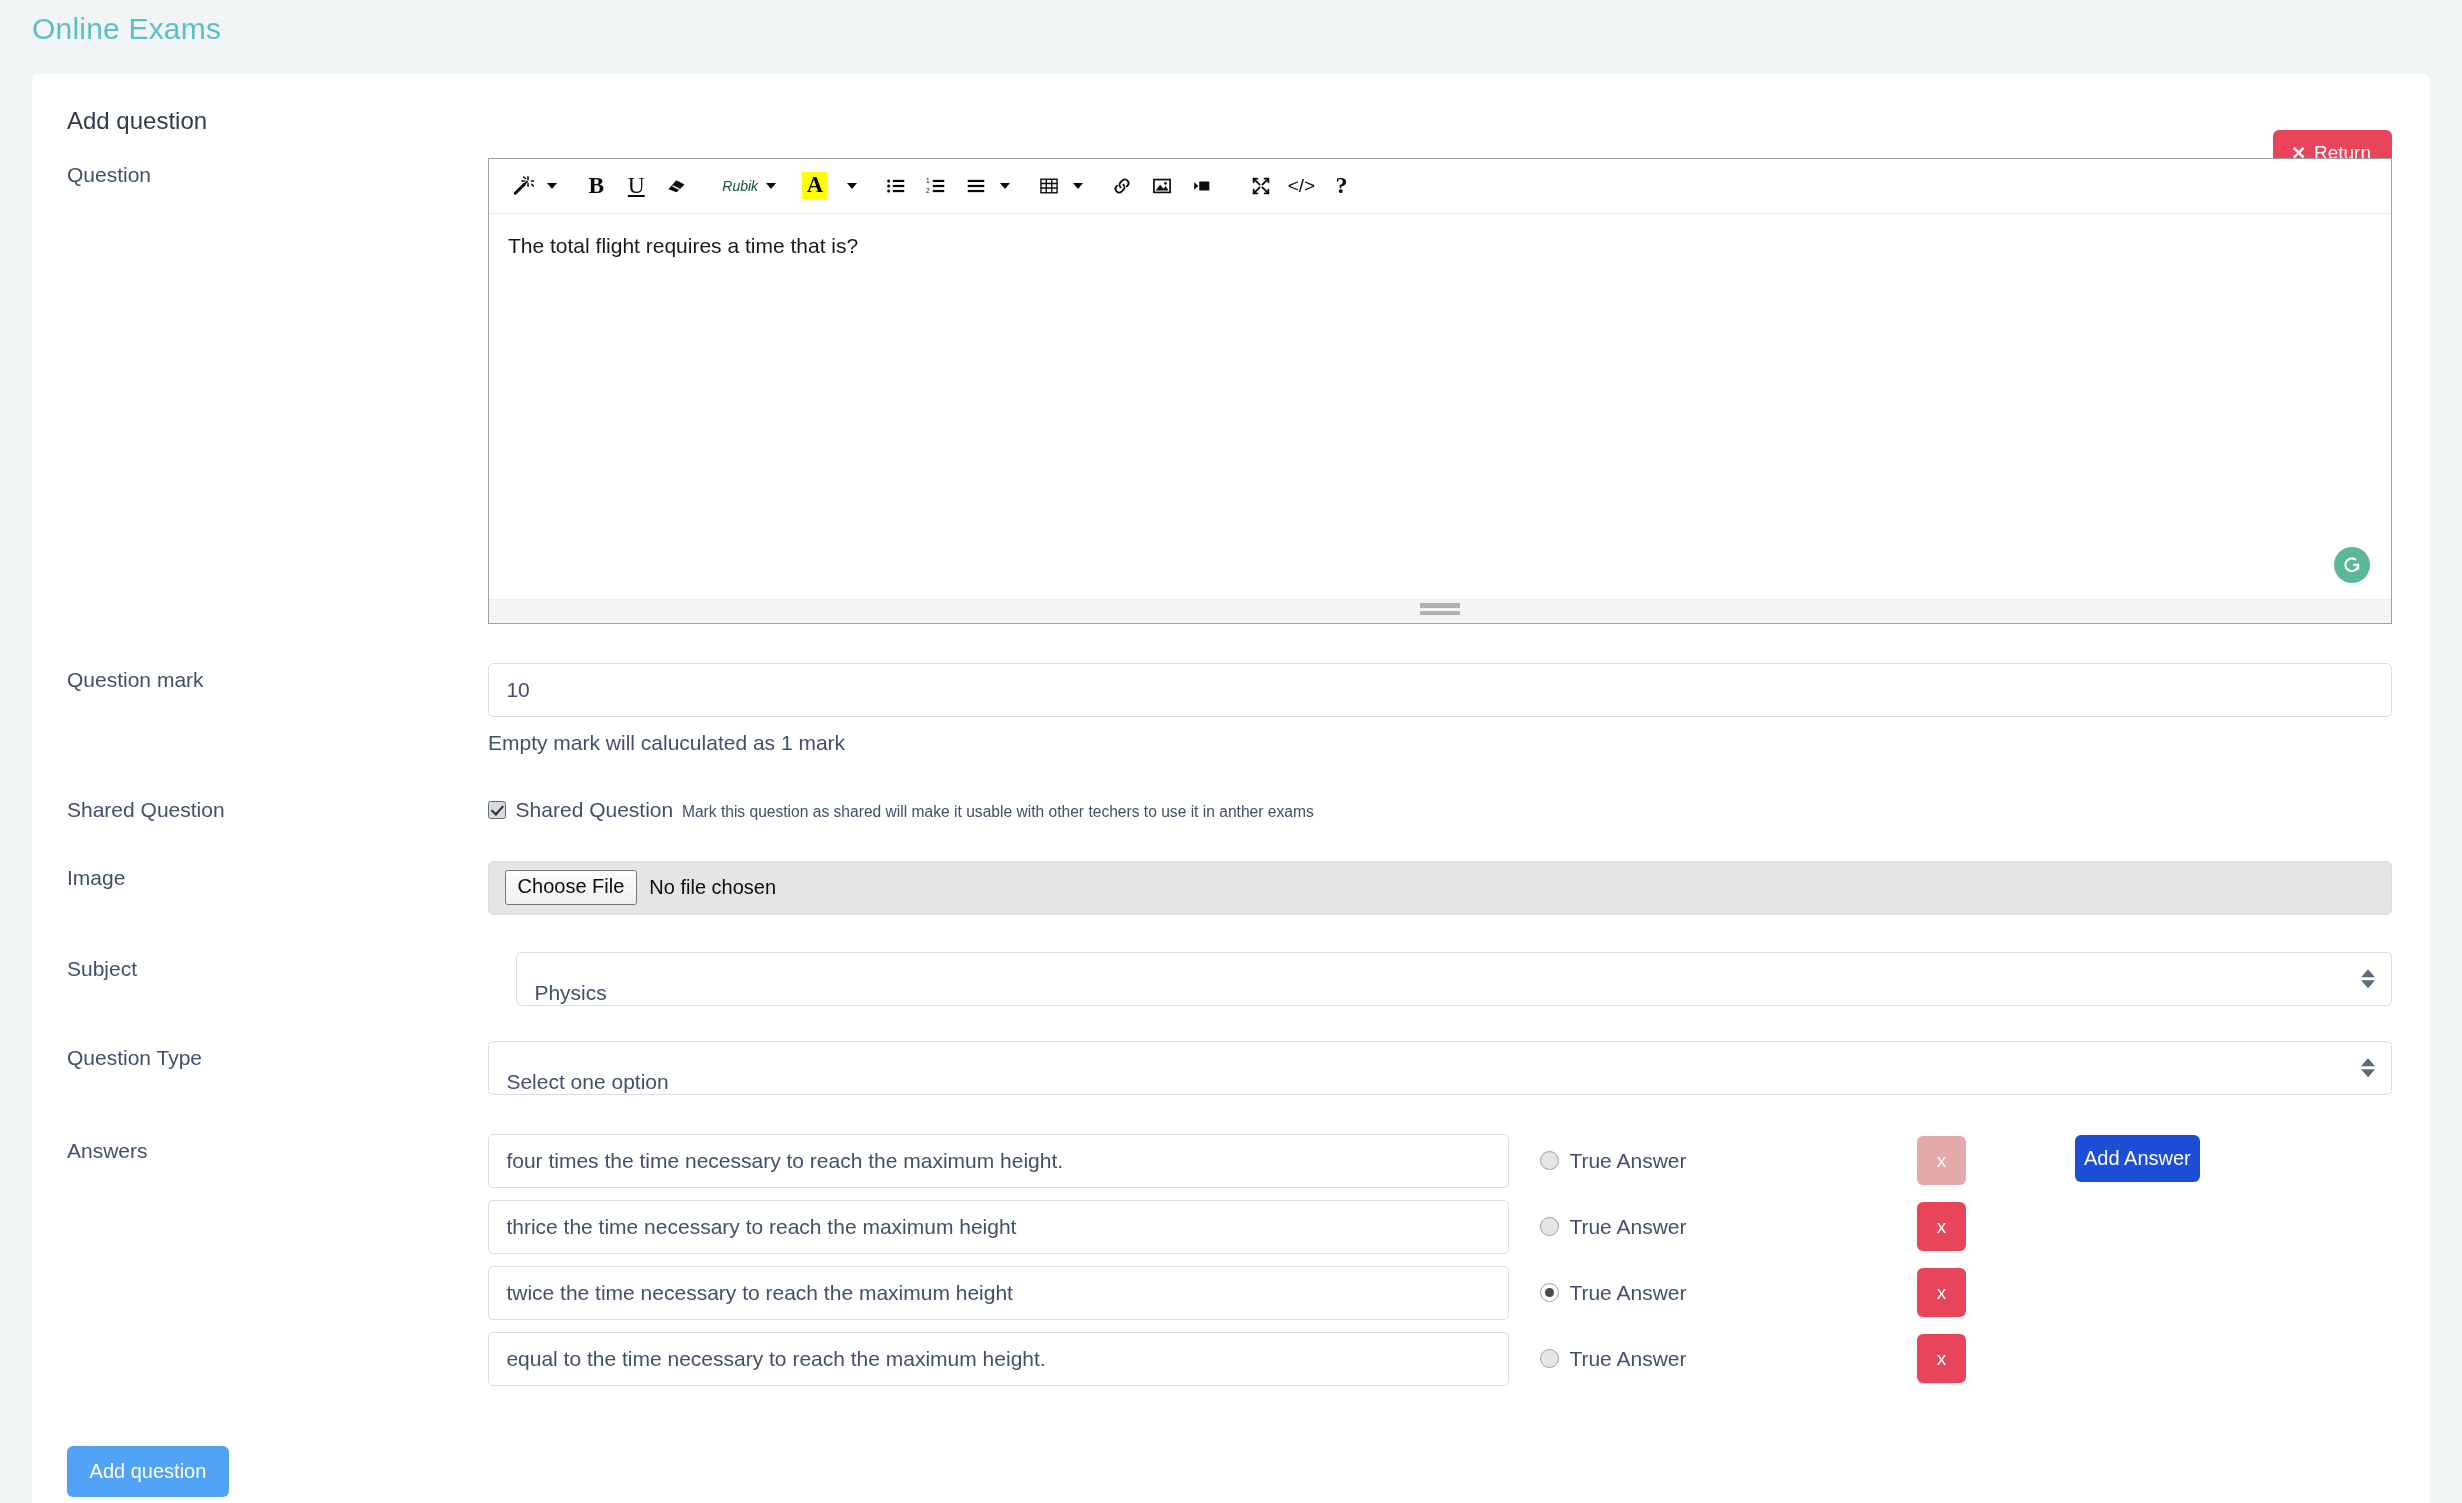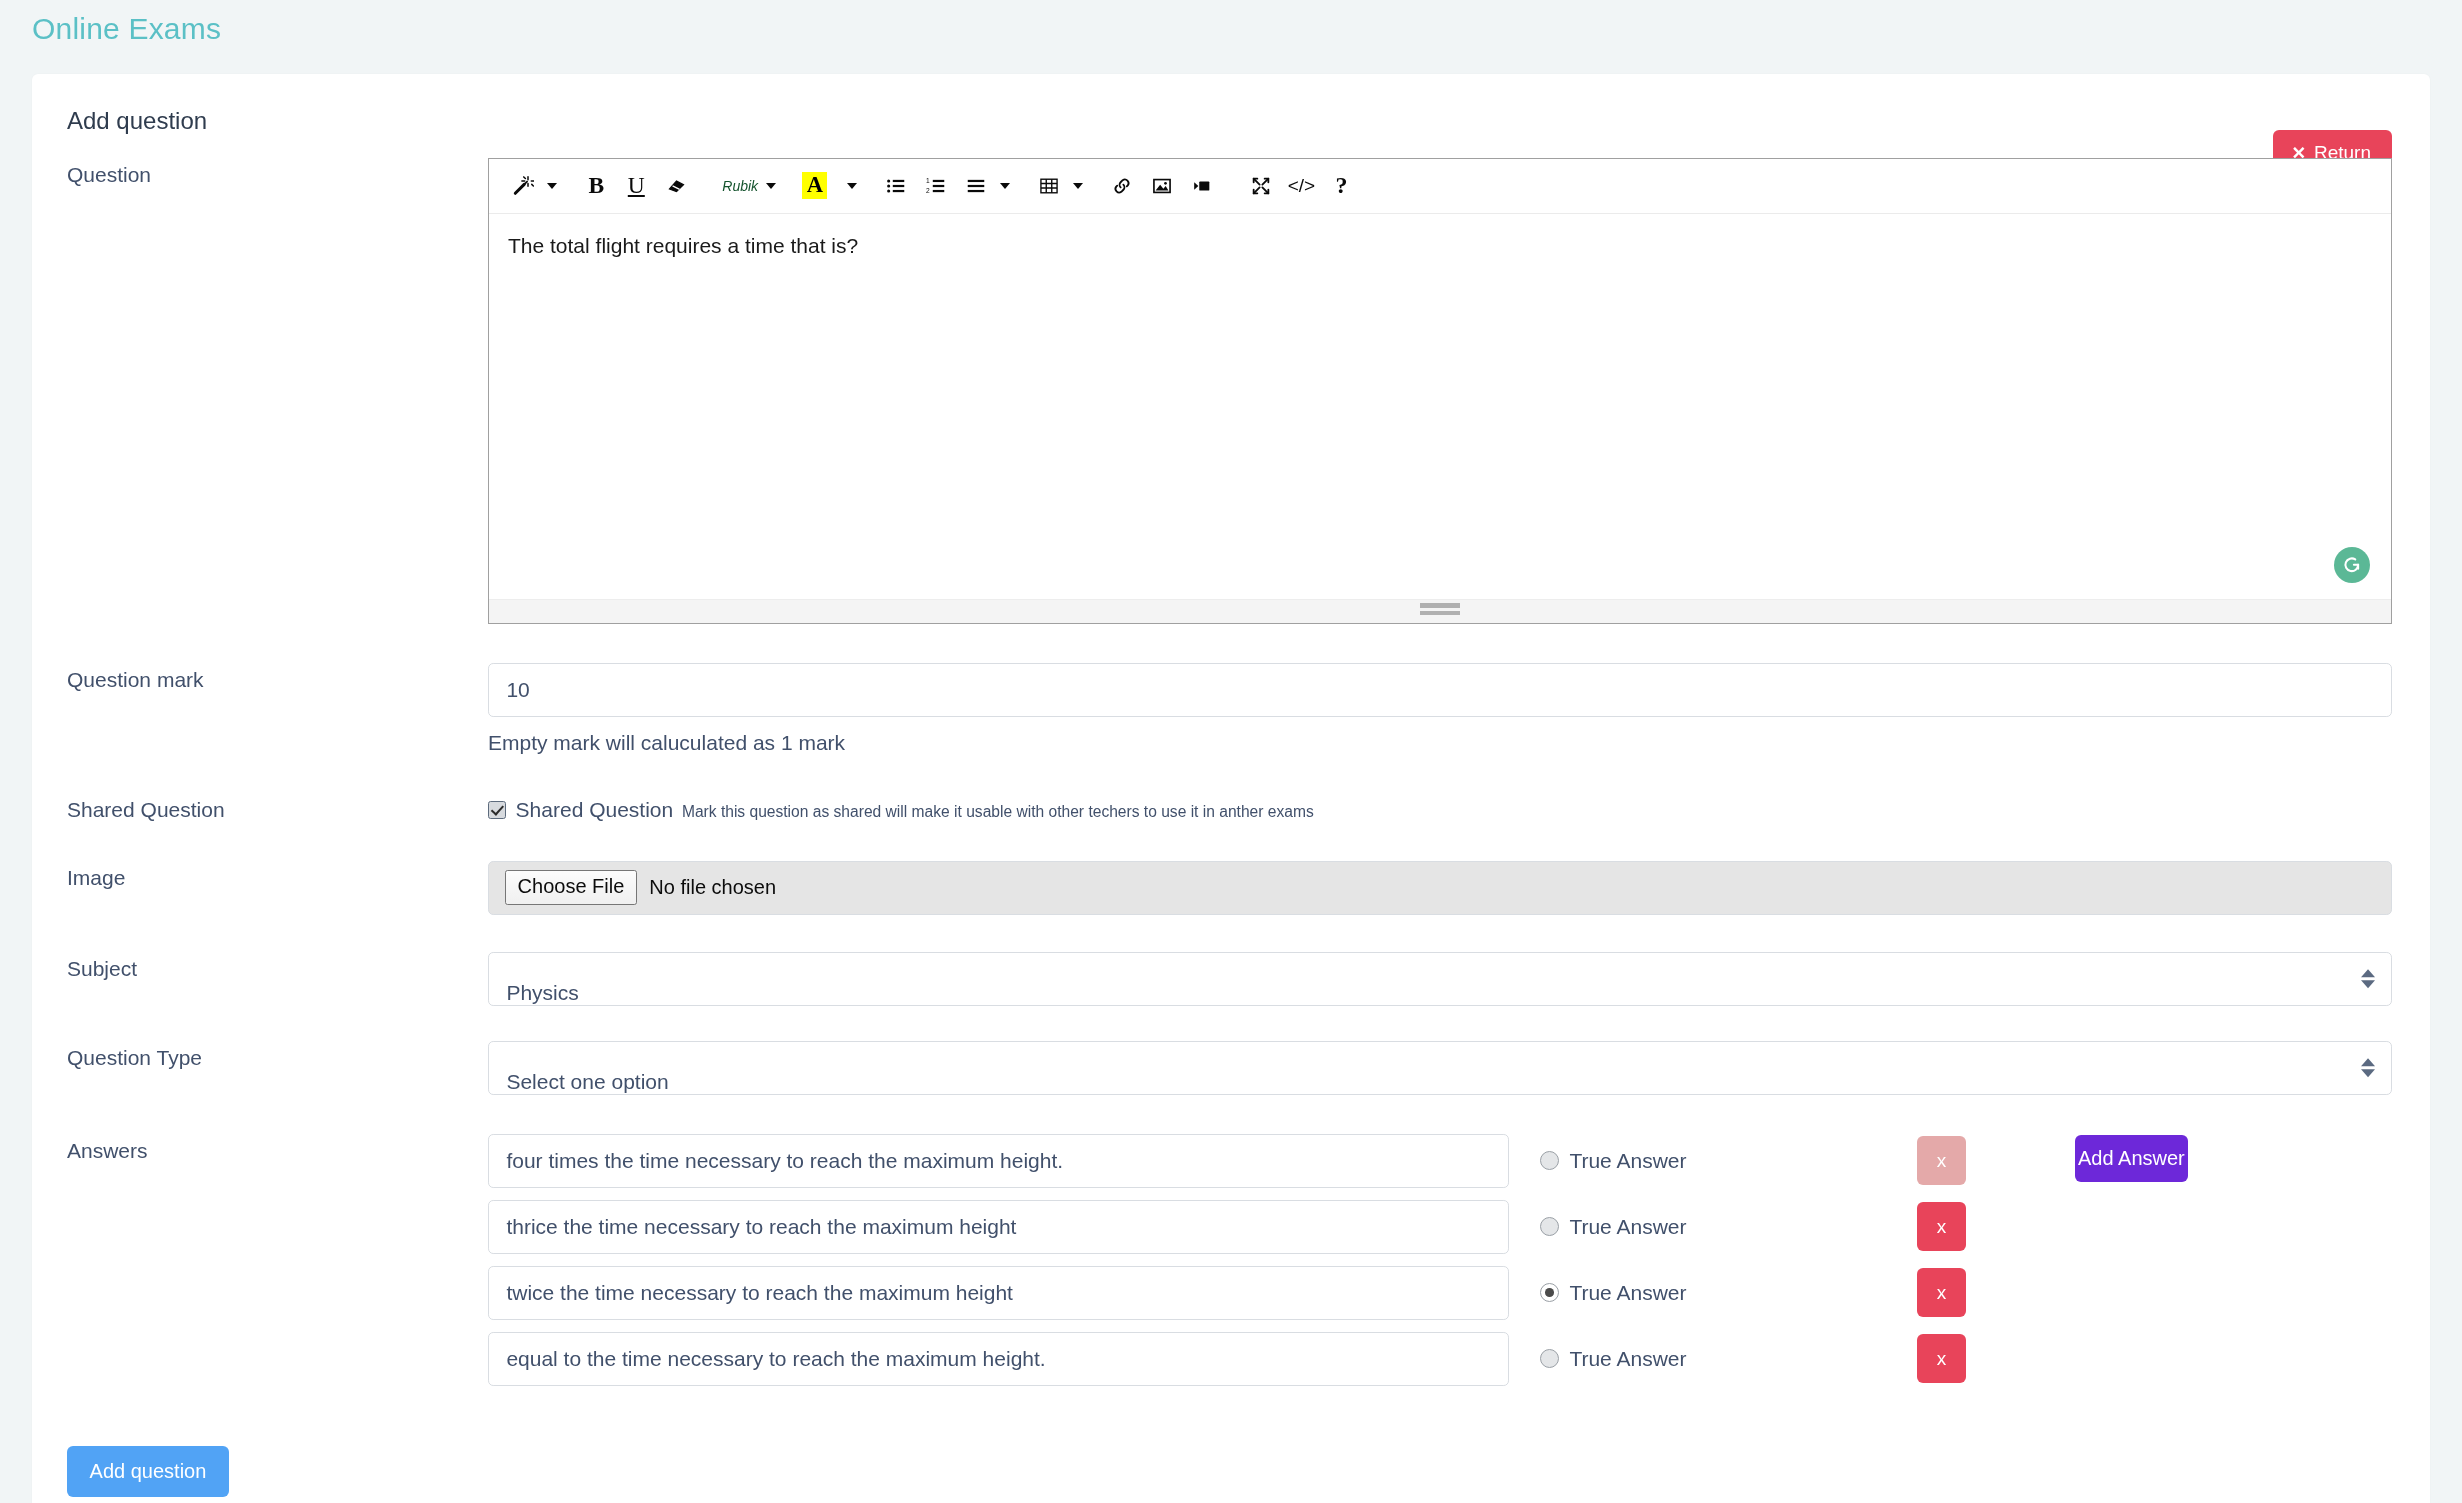--- a/index.html
+++ b/index.html
@@ -314,26 +314,26 @@
     color: #fff;
     border: none;
     border-radius: 6px;
     font-size: 19px;
     cursor: pointer;
     font-family: inherit;
     margin-top: 2.6px;
   }
   .btn-x.faded { background: #e4a9a9; }
   .btn-add-answer {
-    background: #6d28d9;
+    background: #1d4ed8;
     color: #fff;
     border: none;
     border-radius: 6px;
     font-size: 20px;
-    padding: 12px 3px;
+    padding: 12px 9px;
     cursor: pointer;
     font-family: inherit;
     margin-left: 109px;
     margin-top: 1.7px;
     white-space: nowrap;
   }
   .btn-add-question {
     background: #51a3f5;
     color: #fff;
     border: none;
@@ -530,21 +530,21 @@
     <div class="form-row" style="margin-top:39px;">
       <div class="lbl">Image</div>
       <div class="fieldcol">
         <div class="filebox">
           <button class="choose-file">Choose File</button>
           <span class="file-none">No file chosen</span>
         </div>
       </div>
     </div>
 
-    <div class="form-row" style="margin-top:37px;">
+    <div class="form-row" style="margin-top:37px;gap:28px;">
       <div class="lbl">Subject</div>
       <div class="fieldcol">
         <div class="selectbox">
           <span class="val">Physics</span>
           <span class="sel-arrows">
               <i class="up"></i>
               <i class="dn"></i>
             </span>
         </div>
       </div>

